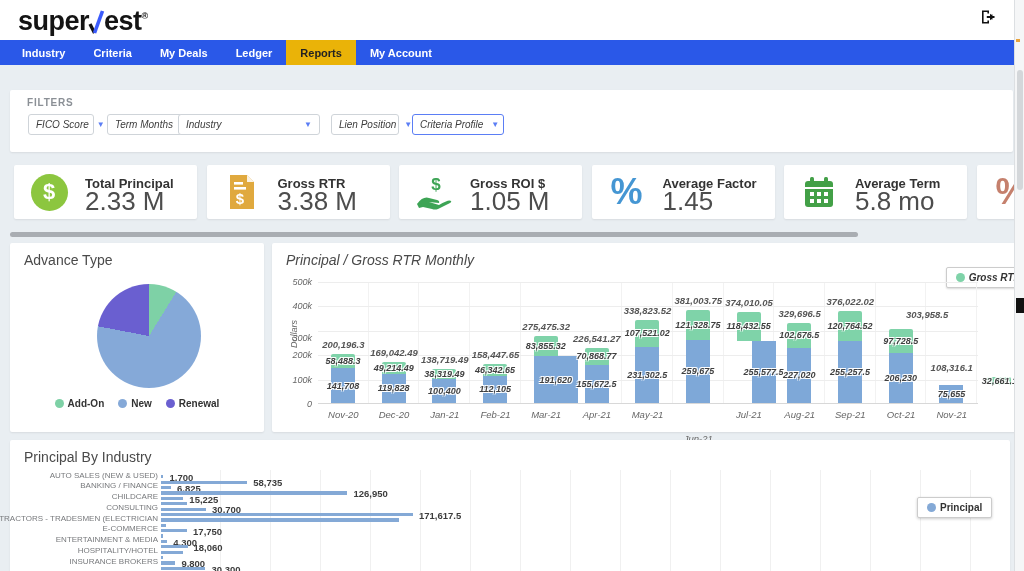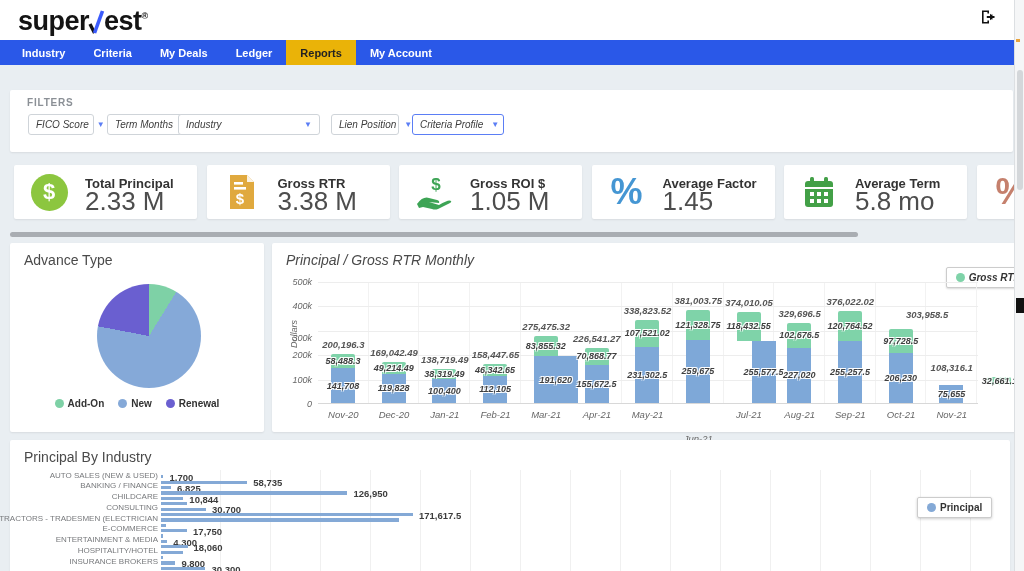--- a/index.html
+++ b/index.html
@@ -437,21 +437,21 @@
         <div class="ind-row">
           <div class="ind-track">
             <div class="ind-bar" style="width: 186.411px;"></div>
             <div class="ind-val" style="left: 192.411px; text-align: right;">126,950</div>
           </div>
         </div>
         <div class="ind-row">
           <div class="ind-label">CHILDCARE</div>
           <div class="ind-track">
             <div class="ind-bar" style="width: 22.3561px;"></div>
-            <div class="ind-val" style="left: 28.3561px;">10,844</div>
+            <div class="ind-val" style="left: 28.3561px;">15,225</div>
           </div>
         </div>
         <div class="ind-row">
           <div class="ind-track">
             <div class="ind-bar" style="width: 25.6967px;"></div>
           </div>
         </div>
         <div class="ind-row">
           <div class="ind-label">CONSULTING</div>
           <div class="ind-track">

